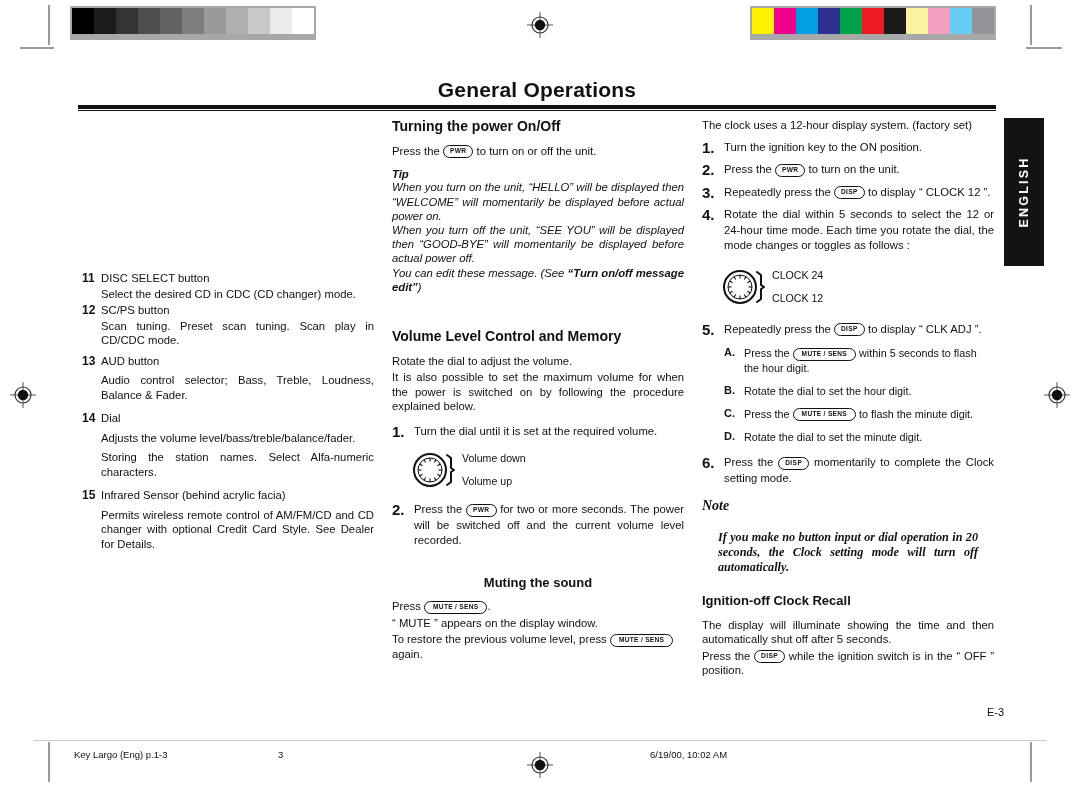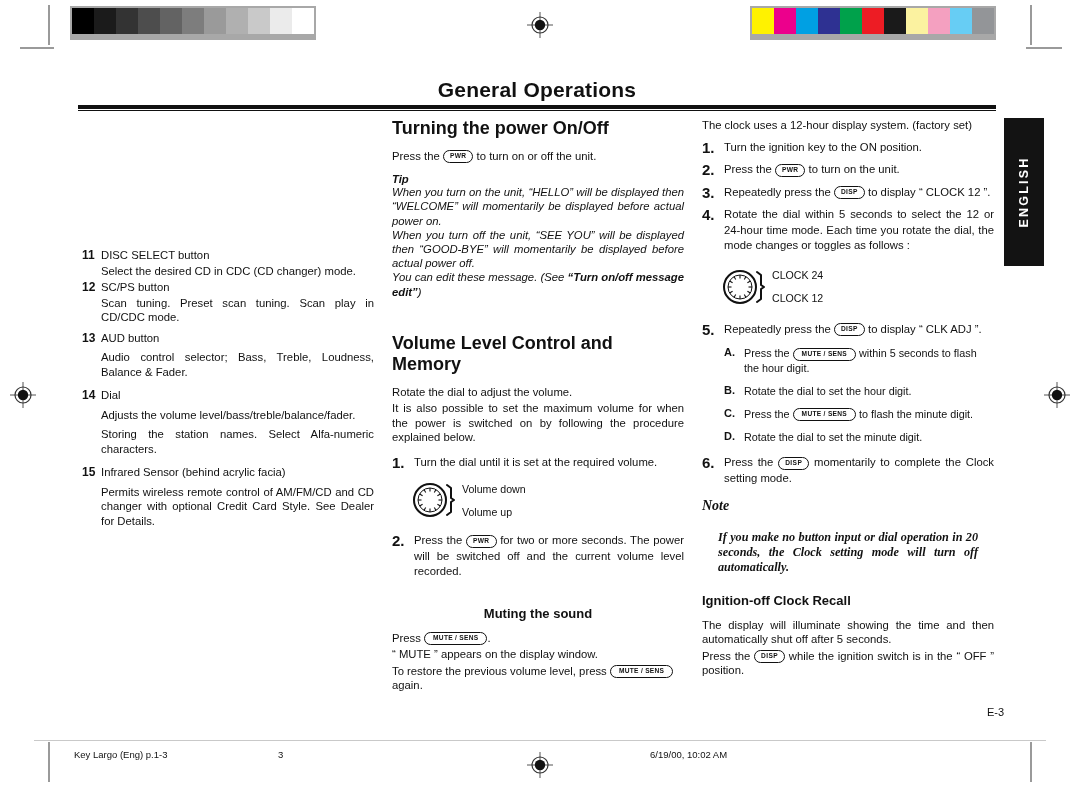--- a/index.html
+++ b/index.html
@@ -33,25 +33,25 @@
     position:absolute;left:1004px;top:118px;width:40px;height:148px;background:#131313;
   }
   .engtab span{
     display:block;color:#fff;font-size:12.5px;font-weight:bold;letter-spacing:2.2px;
     transform:rotate(-90deg);transform-origin:center;white-space:nowrap;
     position:absolute;left:-54px;top:67px;width:148px;text-align:center;
   }
 
   
   .col{position:absolute;top:118px;width:292px;}
-  .col1{left:82px;}
+  .col1{left:82px;margin-top:23px;}
   .col2{left:392px;}
   .col3{left:702px;}
 
-  h2.sec{font-size:18px;font-weight:bold;margin:0 0 9px 0;line-height:1.2;}
+  h2.sec{font-size:14px;font-weight:bold;margin:0 0 9px 0;line-height:1.2;}
   p.body{font-size:11.3px;line-height:14.5px;margin:0 0 2px 0;text-align:justify;}
   p.body.nj{text-align:left;}
   .tip-h{font-size:11.3px;font-weight:bold;font-style:italic;margin:10px 0 0 0;}
   p.tip{font-size:11.3px;font-style:italic;line-height:14.2px;margin:0;text-align:justify;}
   .note-h{font-family:"Liberation Serif",serif;font-size:14px;font-weight:bold;font-style:italic;margin:12px 0 2px 0;}
   p.note{font-family:"Liberation Serif",serif;font-size:12.2px;font-weight:bold;font-style:italic;line-height:15px;margin:16px;text-align:justify;}
 
   
   .numitem{display:flex;margin-top:7px;}
   .numitem .n{font-size:12px;font-weight:bold;width:19px;flex:none;}
@@ -69,21 +69,21 @@
 
   
   .key{
     display:inline-block;border:1.4px solid #111;border-radius:9px;
     padding:0px 6px 1px 6px;font-size:6.6px;font-weight:bold;letter-spacing:.4px;
     line-height:10px;vertical-align:1.5px;background:#fff;white-space:nowrap;
   }
   .key.wide{padding:0px 8px 1px 8px;letter-spacing:.3px;}
 
   
-  .dialrow{display:flex;align-items:flex-start;margin-top:6px;}
+  .dialrow{display:flex;align-items:center;margin-top:6px;}
   .dialwrap{width:56px;flex:none;display:flex;justify-content:center;}
   .diallabels{font-size:10.6px;line-height:23px;}
 
   .clockrow{display:flex;align-items:center;margin-top:10px;margin-left:14px;}
 
   
   .pagecode{position:absolute;right:76px;top:706px;font-size:11px;}
   .footrule{position:absolute;left:34px;top:740px;width:1012px;height:1px;background:#c9c9c9;}
   .foot{position:absolute;top:749px;font-size:9.5px;color:#111;}
   .foot.f1{left:74px;}

